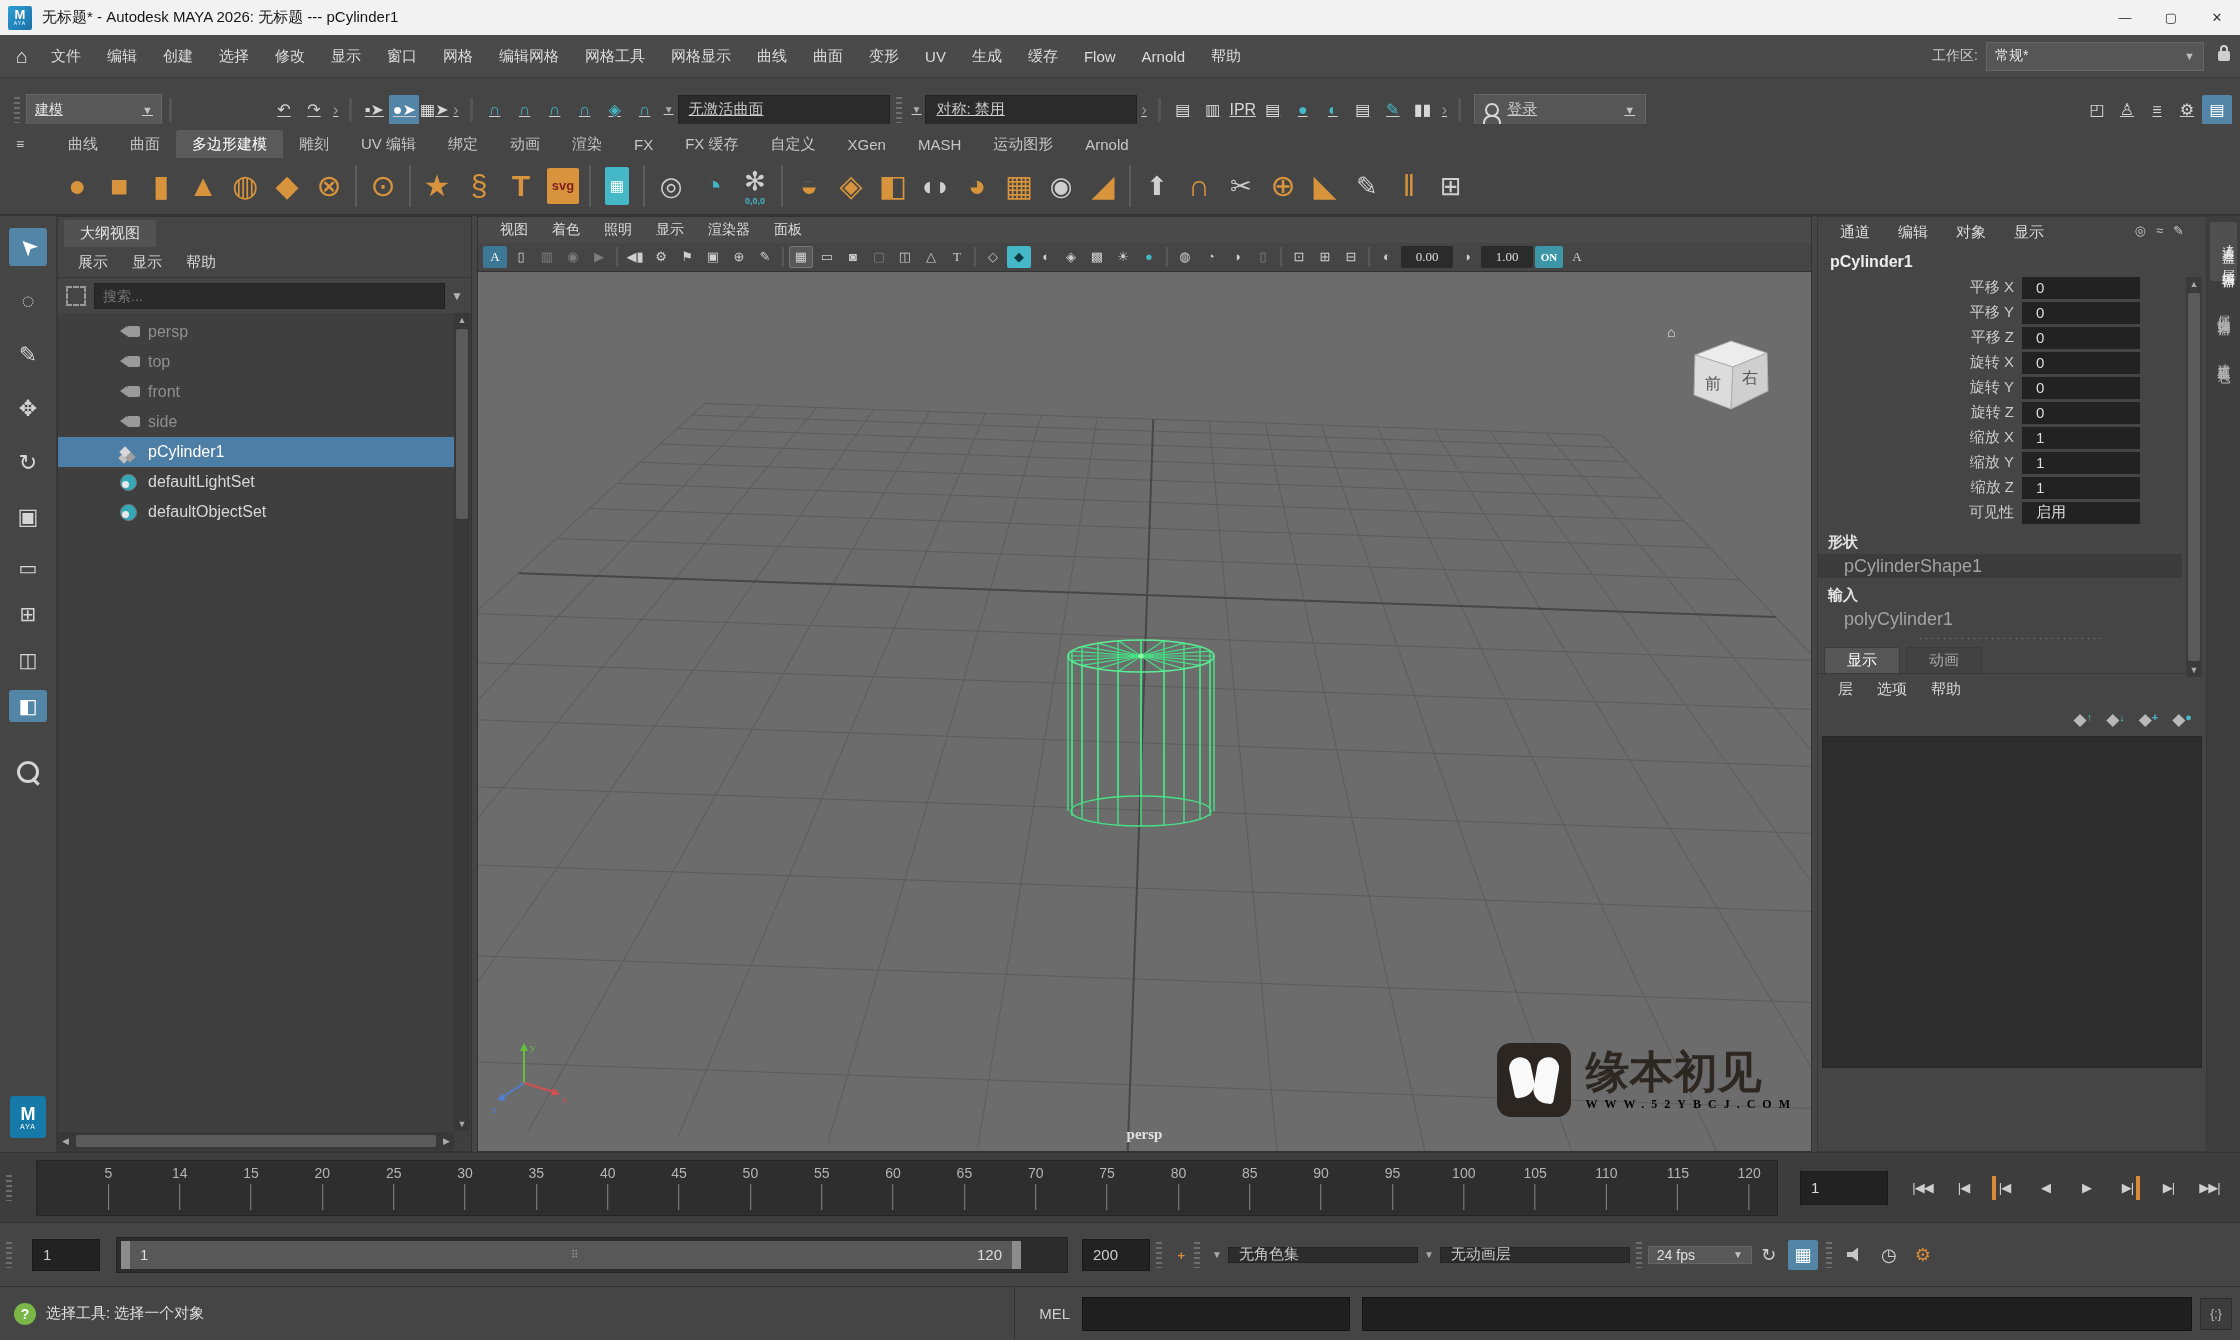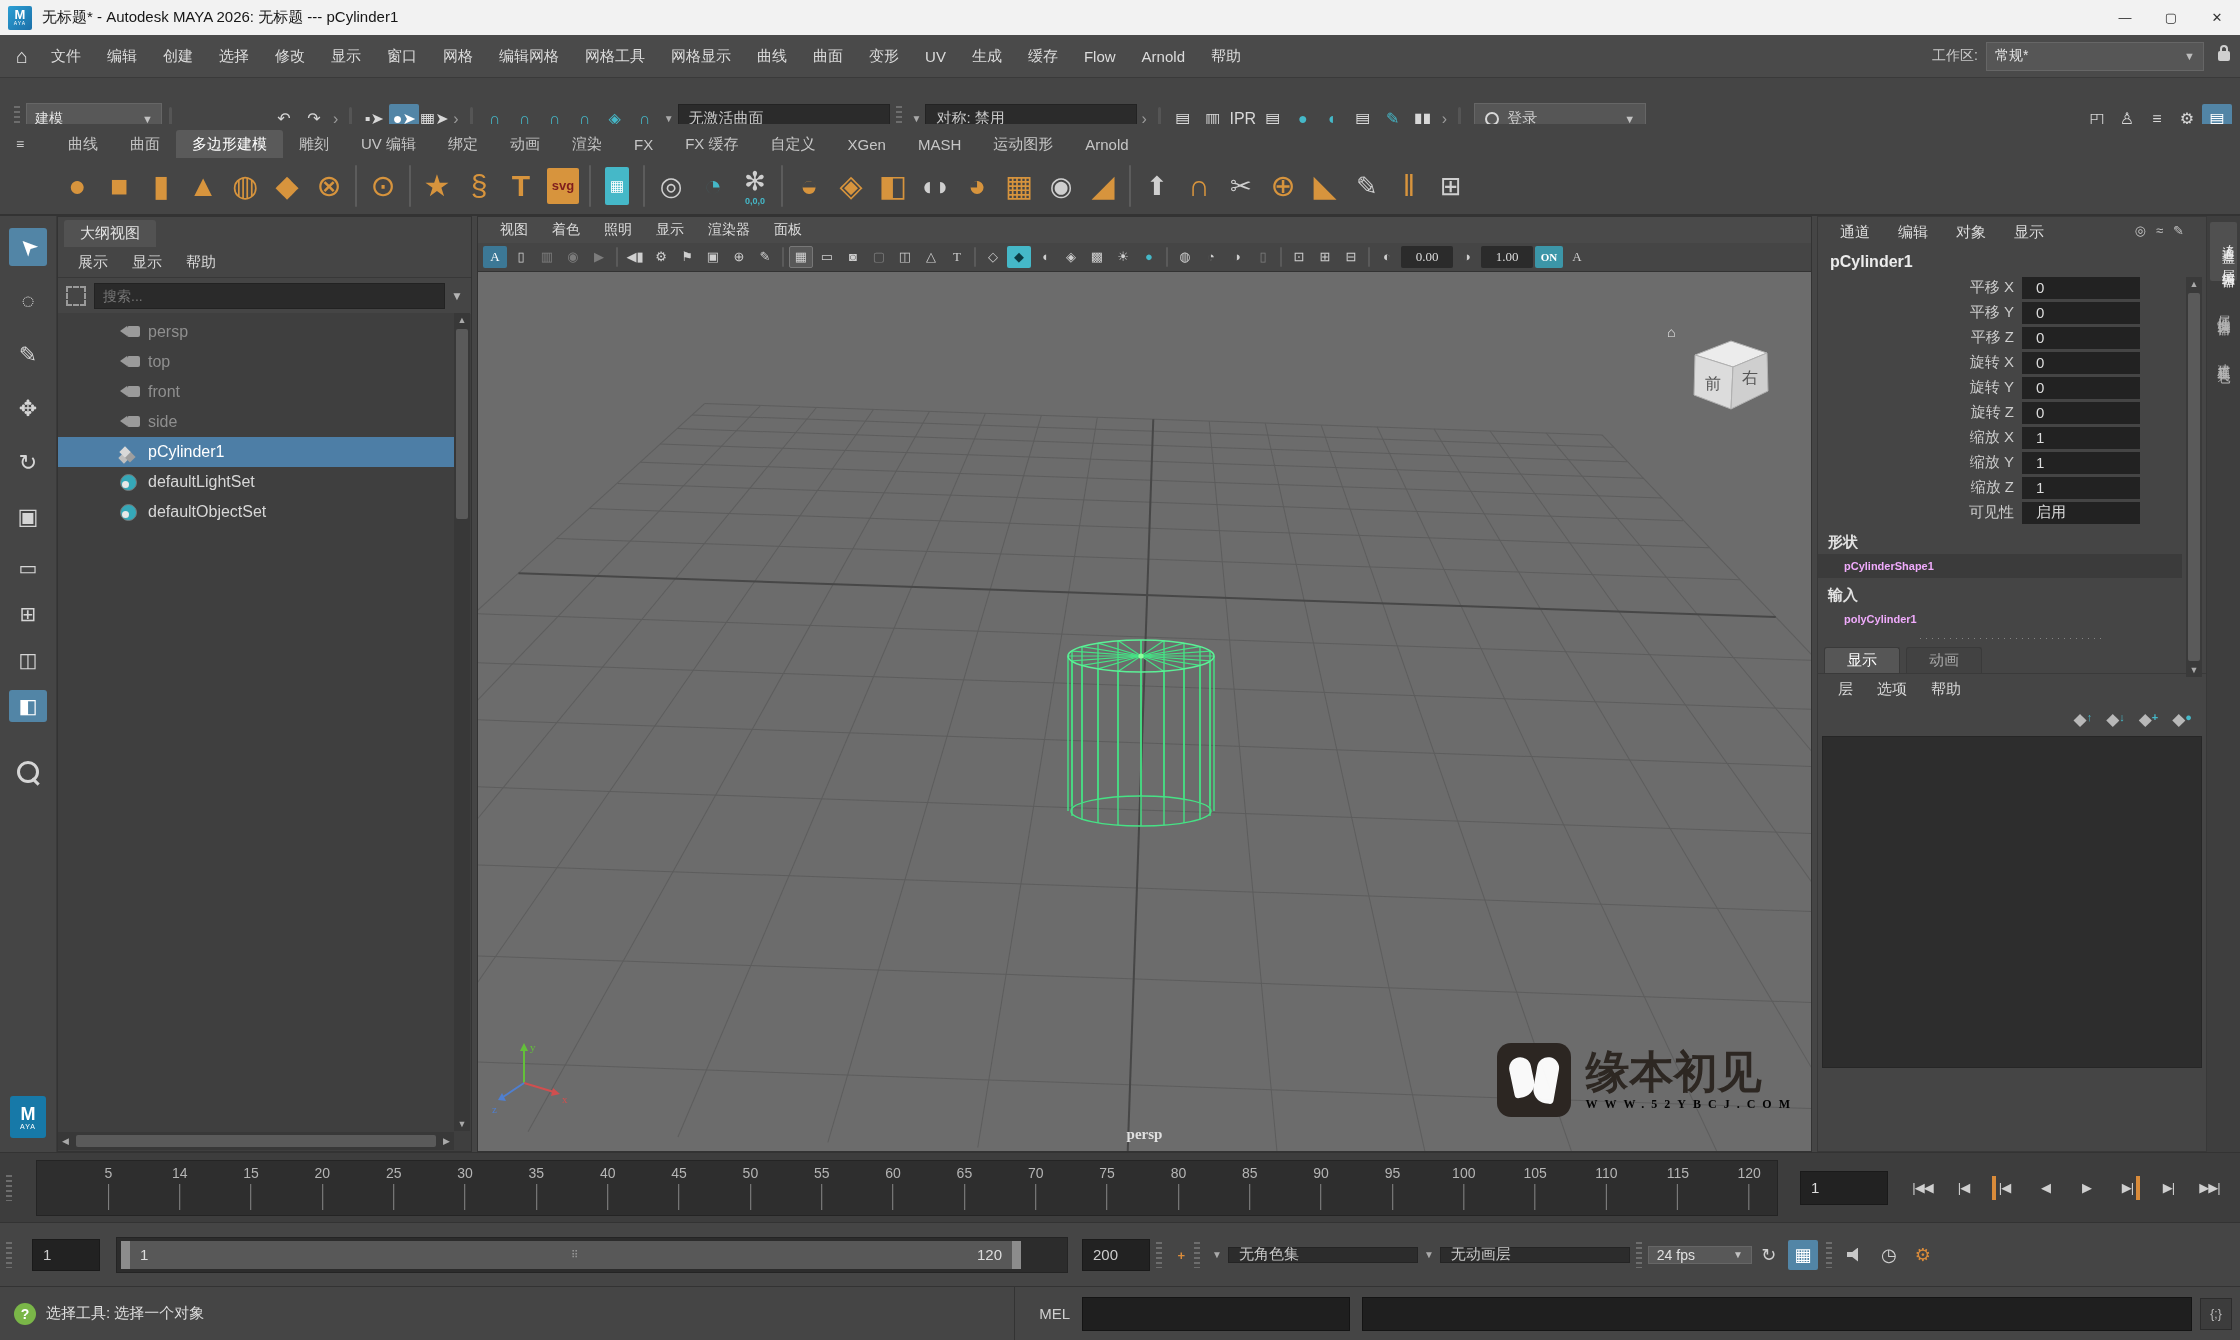--- a/index.html
+++ b/index.html
@@ -27,22 +27,22 @@
   .mitem{padding:0 13px;color:#dcdcdc;}
   .ws-wrap{margin-left:auto;display:flex;align-items:center;margin-right:10px;}
   .ws-label{color:#c9c9c9;margin-right:8px;font-size:14px;}
   .ws-select{width:200px;height:27px;background:#565656;border:1px solid #666;display:flex;align-items:center;
              padding:0 8px;color:#e2e2e2;font-size:14px;}
   .ws-select .car{margin-left:auto;color:#bdbdbd;font-size:11px;}
   .icon-lock{width:12px;height:10px;background:#cfcfcf;border-radius:2px;position:relative;margin-left:14px;}
   .icon-lock::before{content:"";position:absolute;top:-6px;left:2px;width:8px;height:7px;border:2px solid #cfcfcf;
                      border-bottom:none;border-radius:5px 5px 0 0;box-sizing:border-box;}
   
-  .toolbar{top:96px;left:0;width:2240px;height:46px;background:#454545;border-bottom:1px solid #393939;
-           display:flex;align-items:center;padding-left:8px;box-sizing:border-box;}
+  .toolbar{top:87px;left:0;width:2240px;height:46px;background:#454545;border-bottom:1px solid #393939;
+           display:flex;align-items:center;padding-left:8px;box-sizing:border-box;text-decoration:underline;}
   .mode-select{width:118px;height:30px;background:#585858;border:1px solid #666;display:flex;align-items:center;
                padding:0 8px;color:#e5e5e5;font-size:14px;}
   .mode-select .car{margin-left:auto;font-size:11px;color:#c2c2c2;}
   .tbicon{min-width:30px;height:30px;display:flex;align-items:center;justify-content:center;color:#d8d8d8;
           font-size:16px;border-radius:2px;}
   .tbicon.active{background:#5285a6;color:#fff;}
   .tbicon.teal{color:#45b8c8;}
   .tb-field{height:30px;min-width:212px;background:#2b2b2b;border:1px solid #232323;color:#c8c8c8;
             display:flex;align-items:center;padding:0 10px;box-sizing:border-box;font-size:15px;}
   .icon-person{width:10px;height:10px;border:2px solid #d8d8d8;border-radius:50%;position:relative;margin-right:8px;}
@@ -144,21 +144,21 @@
   .rightpanel{top:216px;left:1817px;width:390px;height:936px;background:#454545;border:1px solid #383838;box-sizing:border-box;}
   .cb-headicons{position:absolute;top:6px;right:22px;display:flex;}
   .cb-headicons span{margin-left:10px;font-size:13px;color:#c5c5c5;}
   .cb-menus{height:30px;display:flex;align-items:center;padding-left:8px;}
   .cb-menus span{padding:0 14px;font-size:15px;color:#dcdcdc;}
   .cb-object{padding:6px 0 4px 12px;font-weight:bold;color:#ececec;font-size:16px;}
   .ch-row{height:25px;display:flex;align-items:center;}
   .ch-label{width:204px;text-align:right;color:#cccccc;font-size:15px;padding-right:8px;box-sizing:border-box;}
   .ch-value{width:118px;height:22px;background:#222;color:#dddddd;font-size:15px;display:flex;align-items:center;padding-left:14px;box-sizing:border-box;}
   .cb-section{padding:8px 0 2px 10px;color:#e2e2e2;font-size:15px;font-weight:bold;}
-  .cb-node{height:24px;display:flex;align-items:center;padding-left:26px;background:#3b3b3b;color:#f0abfc;font-weight:bold;font-size:11px;margin-right:24px;}
+  .cb-node{height:24px;display:flex;align-items:center;padding-left:26px;background:#3b3b3b;color:#a3a3a3;font-weight:normal;font-size:18px;margin-right:24px;}
   .cb-node.plain{background:transparent;}
   .cb-vscroll{position:absolute;top:60px;right:4px;width:16px;height:400px;background:#3a3a3a;}
   .cb-vscroll .thumb{position:absolute;top:16px;left:2px;width:12px;bottom:16px;background:#5a5a5a;border-radius:2px;}
   .dot-split{height:14px;display:flex;align-items:center;justify-content:center;color:#8d8d8d;font-size:9px;letter-spacing:3px;overflow:hidden;}
   .le-tabs{display:flex;align-items:flex-end;height:28px;border-bottom:1px solid #3a3a3a;}
   .le-tab{height:25px;display:flex;align-items:center;padding:0 22px;color:#a8a8a8;font-size:15px;background:#424242;border:1px solid #3a3a3a;border-bottom:none;border-radius:3px 3px 0 0;margin-left:6px;}
   .le-tab.active{background:#565656;color:#fff;}
   .le-menus{height:30px;display:flex;align-items:center;padding-left:8px;}
   .le-menus span{padding:0 12px;font-size:15px;color:#d6d6d6;}
   .le-icons{height:30px;display:flex;align-items:center;justify-content:flex-end;padding-right:14px;}

